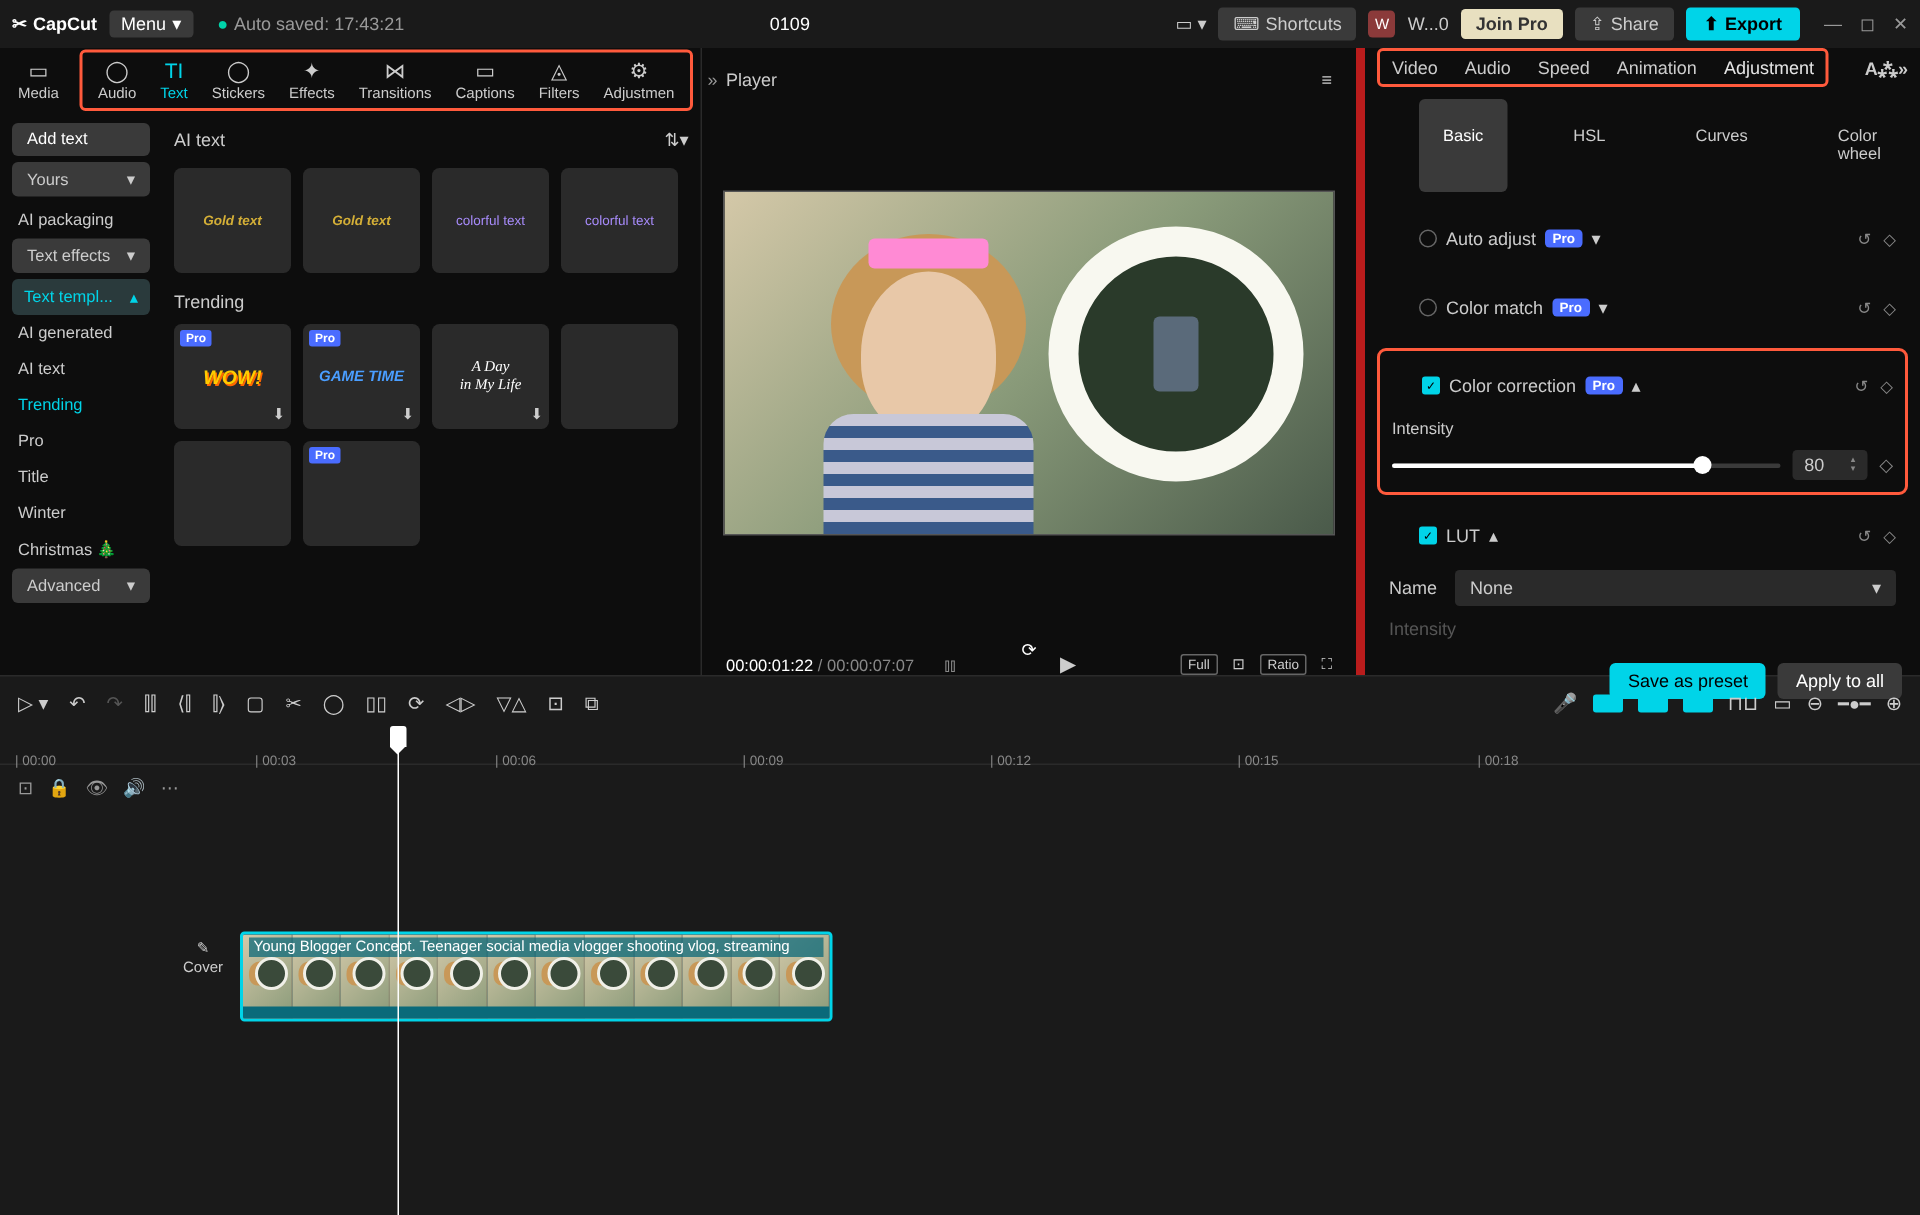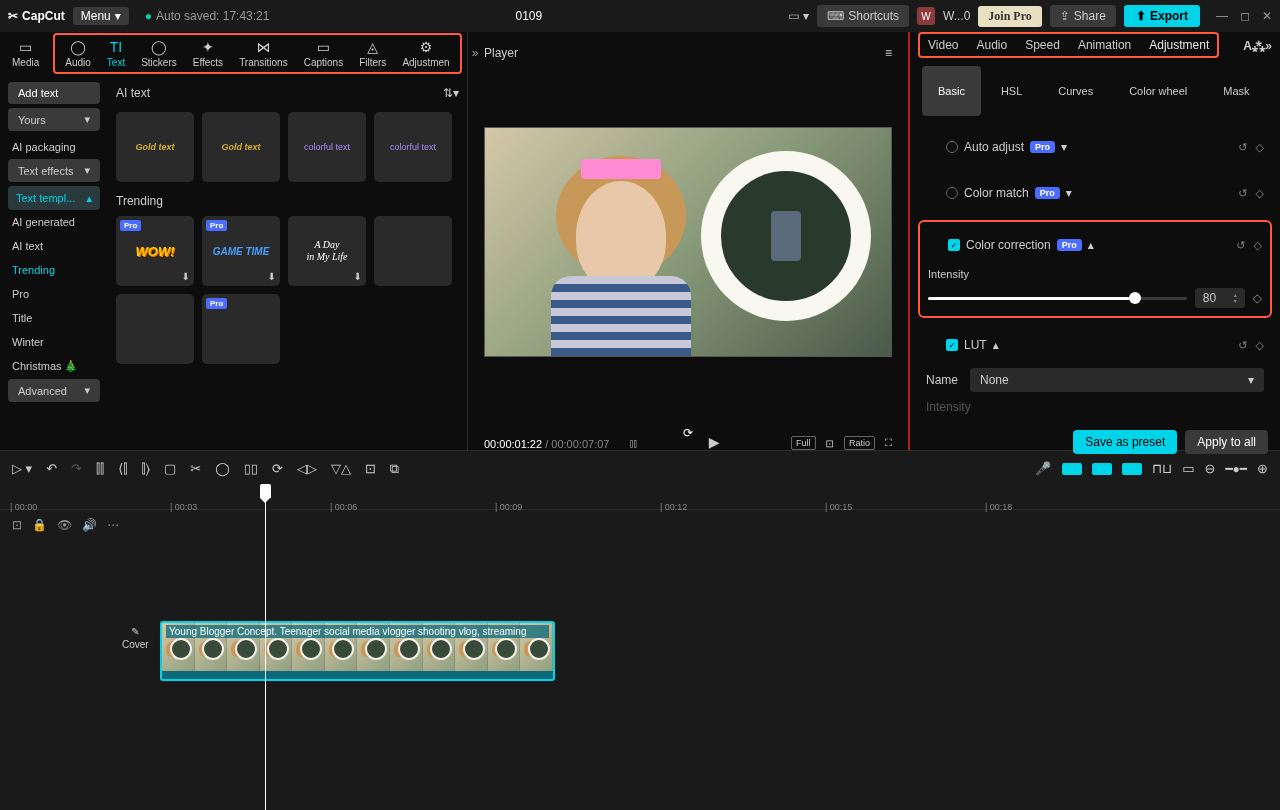--- a/index.html
+++ b/index.html
@@ -8,21 +8,21 @@
 
 .topbar { height: 32px; background: #1a1a1a; display: flex; align-items: center; padding: 0 8px; gap: 8px; }
 .logo { display: flex; align-items: center; gap: 4px; font-weight: bold; color: #fff; }
 .menu-btn { background: #3a3a3a; color: #fff; padding: 2px 8px; border-radius: 3px; display: flex; align-items: center; gap: 4px; }
 .auto-saved { display: flex; align-items: center; gap: 4px; color: #999; margin-left: 8px; }
 .check-icon { color: #00d4aa; }
 .project-name { flex: 1; text-align: center; color: #fff; font-weight: 500; }
 .top-right { display: flex; align-items: center; gap: 8px; }
 .shortcuts-btn { background: #3a3a3a; padding: 4px 10px; border-radius: 3px; display: flex; align-items: center; gap: 4px; }
 .user-badge { background: #8b3a3a; width: 18px; height: 18px; border-radius: 3px; display: flex; align-items: center; justify-content: center; color: #fff; font-size: 10px; }
-.join-pro { background: #e8e0c0; color: #333; padding: 3px 10px; border-radius: 3px; font-weight: 600; font-family: Liberation Serif, serif; }
+.join-pro { background: #e8e0c0; color: #333; padding: 3px 10px; border-radius: 3px; font-weight: 600; }
 .share-btn { background: #3a3a3a; padding: 4px 10px; border-radius: 3px; display: flex; align-items: center; gap: 4px; }
 .export-btn { background: #00d4e8; color: #000; padding: 4px 12px; border-radius: 3px; display: flex; align-items: center; gap: 4px; font-weight: 600; }
 .window-controls { display: flex; gap: 12px; margin-left: 8px; color: #999; }
 
 
 .main { display: flex; height: 418px; }
 
 
 .left-panel { width: 468px; display: flex; flex-direction: column; border-right: 1px solid #2a2a2a; }
 .tool-tabs { height: 42px; display: flex; align-items: center; padding: 0 4px; gap: 2px; }
@@ -47,21 +47,21 @@
 .asset-item.gold { color: #d4af37; font-weight: bold; font-style: italic; }
 .asset-item.colorful-text { color: #a78bfa; }
 .pro-badge { position: absolute; top: 4px; left: 4px; background: #4a6cff; color: #fff; font-size: 8px; padding: 1px 4px; border-radius: 2px; font-weight: 600; }
 .download-icon { position: absolute; bottom: 4px; right: 4px; color: #ccc; font-size: 10px; }
 .section-title { color: #ccc; margin: 12px 0 8px 0; }
 .asset-wow { color: #ffcc00; font-weight: 900; font-style: italic; text-shadow: 1px 1px 0 #ff6600; font-size: 13px; }
 .asset-gametime { color: #4a9eff; font-weight: 900; font-style: italic; font-size: 10px; }
 .asset-aday { color: #fff; font-style: italic; font-family: cursive; text-align: center; font-size: 10px; line-height: 1.2; }
 
 
-.player-panel { flex: 1; display: flex; flex-direction: column; border-right: 2px solid #b91c1c; }
+.player-panel { flex: 1; display: flex; flex-direction: column; border-right: 6px solid #b91c1c; }
 .player-header { height: 42px; display: flex; align-items: center; justify-content: space-between; padding: 0 16px; }
 .player-viewport { flex: 1; display: flex; align-items: center; justify-content: center; background: #0d0d0d; position: relative; }
 .video-frame { width: 408px; height: 230px; background: linear-gradient(135deg, #d4c8a8 0%, #8a9b7a 50%, #4a5a4a 100%); border: 1px solid #555; position: relative; overflow: hidden; }
 .person-shape { position: absolute; left: 15%; top: 10%; width: 50%; height: 90%; }
 .face { width: 90px; height: 110px; background: #e8c8a8; border-radius: 50% 50% 45% 45%; position: absolute; top: 30px; left: 30px; }
 .hair { width: 130px; height: 120px; background: #c89858; border-radius: 50%; position: absolute; top: 5px; left: 10px; }
 .sunglasses { width: 80px; height: 20px; background: #ff8ad4; position: absolute; top: 8px; left: 35px; border-radius: 4px; }
 .shirt { width: 140px; height: 80px; background: repeating-linear-gradient(0deg, #3a5a8a, #3a5a8a 8px, #c8c8d8 8px, #c8c8d8 16px); position: absolute; bottom: 0; left: 5px; border-radius: 20px 20px 0 0; }
 .ring-light { position: absolute; right: 5%; top: 10%; width: 170px; height: 170px; border: 20px solid #f8f8f0; border-radius: 50%; background: #2a3a2a; }
 .phone { width: 30px; height: 50px; background: #5a6a7a; position: absolute; top: 50%; left: 50%; transform: translate(-50%, -50%); border-radius: 4px; }
@@ -75,21 +75,21 @@
 .pc-right { display: flex; gap: 10px; align-items: center; font-size: 10px; color: #ccc; }
 .pc-box { border: 1px solid #666; padding: 1px 4px; border-radius: 2px; font-size: 9px; }
 
 
 .right-panel { width: 370px; display: flex; flex-direction: column; }
 .right-tabs { height: 42px; display: flex; align-items: center; padding: 0 8px; gap: 4px; }
 .right-tabs-highlight { border: 2px solid #ff5a3c; border-radius: 4px; display: flex; padding: 4px 8px; gap: 18px; }
 .right-tab { font-size: 12px; color: #ccc; }
 .right-tab.active { color: #e5e5e5; }
 .right-subtabs { display: flex; padding: 8px 12px; gap: 4px; }
-.subtab { padding: 19px 16px; font-size: 11px; color: #ccc; }
+.subtab { padding: 19px 16px; font-size: 11px; color: #ccc; margin-left: 24px; }
 .subtab.active { background: #3a3a3a; border-radius: 4px; color: #fff; }
 
 .adjust-section { padding: 8px 16px; }
 .adjust-row { display: flex; align-items: center; justify-content: space-between; padding: 8px 0; }
 .adjust-label { display: flex; align-items: center; gap: 6px; font-size: 12px; margin-left: 20px; }
 .toggle-off { width: 12px; height: 12px; border: 1px solid #666; border-radius: 50%; }
 .toggle-on { width: 12px; height: 12px; background: #00d4e8; border-radius: 2px; display: flex; align-items: center; justify-content: center; color: #000; font-size: 8px; }
 .pro-tag { background: #4a6cff; color: #fff; font-size: 9px; padding: 1px 5px; border-radius: 3px; font-weight: 600; }
 .row-icons { display: flex; gap: 8px; color: #888; font-size: 11px; }
 

